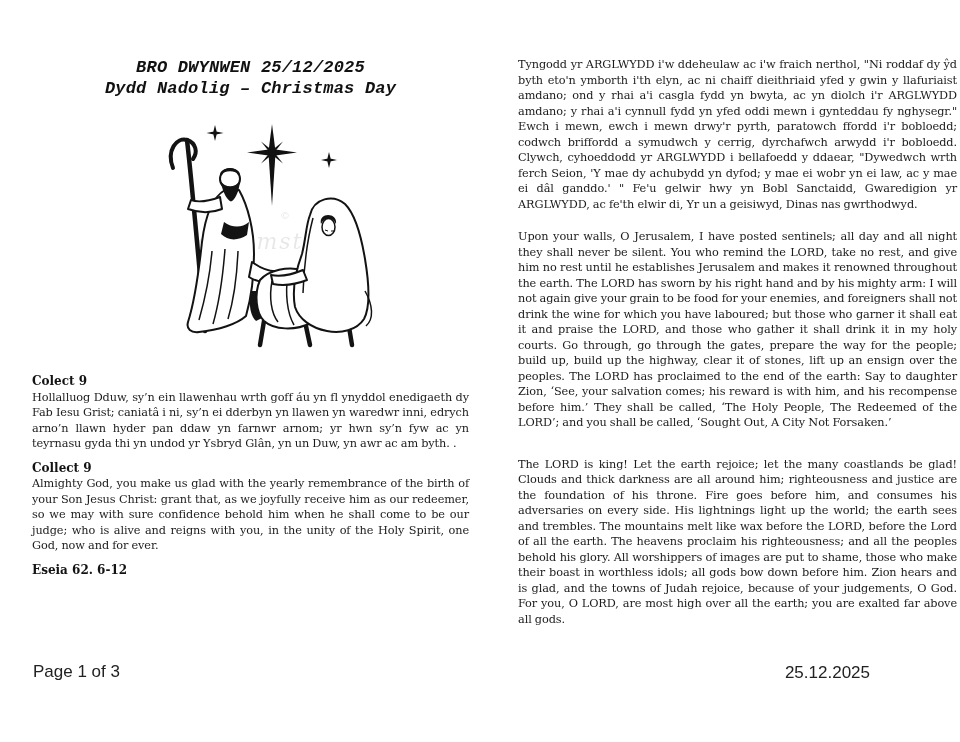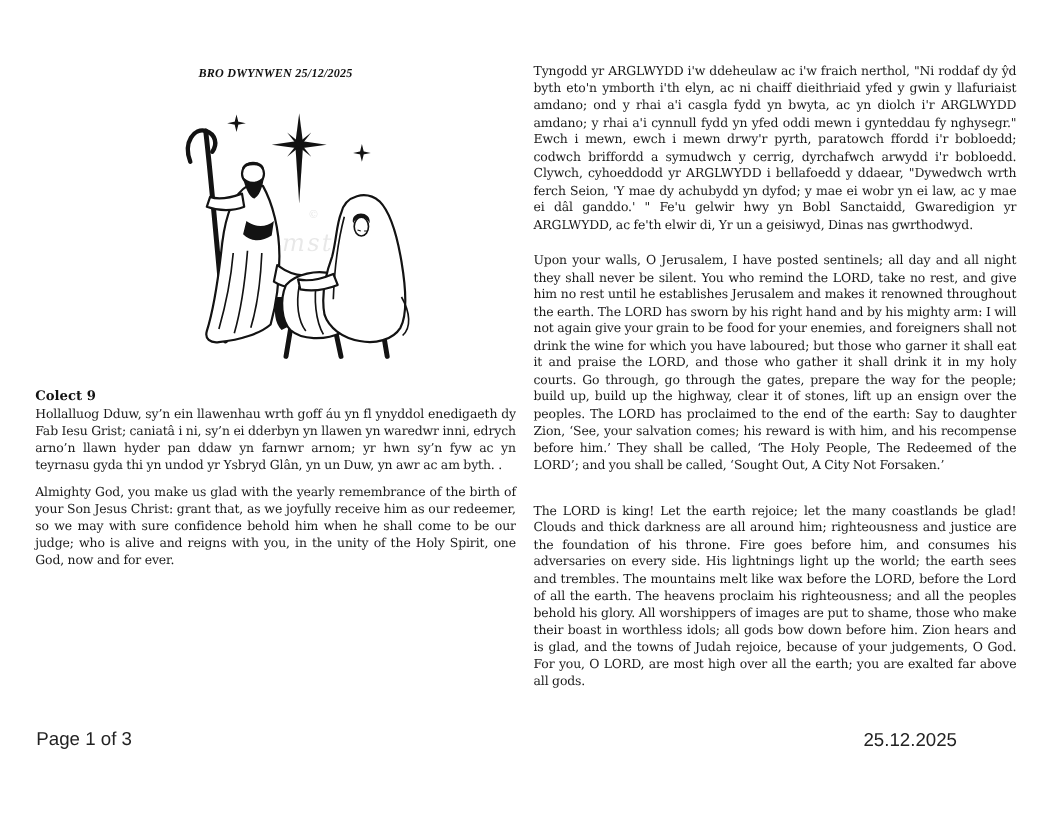--- a/index.html
+++ b/index.html
@@ -5,26 +5,26 @@
   html, body { margin:0; padding:0; background:#ffffff; }
   body {
     width:960px; height:742px; position:relative; overflow:hidden;
     font-family:"DejaVu Serif", serif; color:#161616;
     -webkit-font-smoothing:antialiased;
   }
   .page { position:absolute; inset:0; background:#ffffff; }
 
   .col { position:absolute; top:57px; }
   .col-left  { left:32px;  width:437px; }
-  .col-right { left:485px; width:439px; }
+  .col-right { left:518px; width:439px; }
 
   .doc-title {
-    font-family:Liberation Serif, serif;
+    font-family:Liberation Mono, monospace;
     font-weight:bold; font-style:italic;
-    font-size:11px; line-height:21px;
+    font-size:17px; line-height:21px;
     text-align:center; letter-spacing:0.2px; color:#111;
   }
 
   .artwork { position:relative; width:240px; height:232px; margin:24px 0 0 120px; }
   .artwork svg { display:block; }
 
   h2.sec-heading {
     font-size:12px; line-height:15.5px; font-weight:bold;
     margin:0; color:#131313;
   }
@@ -47,20 +47,21 @@
 </style>
 </head>
 <body>
 
 <div class="page">
 
   <div class="col col-left">
 
     <header class="doc-title">
       <div>BRO DWYNWEN 25/12/2025</div>
+      <div>Dydd Nadolig – Christmas Day</div>
     </header>
 
     <div class="artwork">
       <svg viewBox="0 0 240 232" width="240" height="232">
 
         <text x="133" y="96" font-size="10" opacity="0.10" text-anchor="middle">©</text>
         <text x="122" y="126" font-size="22" opacity="0.09" text-anchor="middle" letter-spacing="2" font-style="italic">dreamstime</text>
 
         <g fill="#121212">
           <path d="M120 1 L123.6 29 L120 83 L116.4 29 Z"></path>
@@ -109,24 +110,26 @@
         </g>
       </svg>
     </div>
 
     <section class="sec first">
       <h2 class="sec-heading">Colect 9</h2>
       <p class="bodytext">Hollalluog Dduw, sy’n ein llawenhau wrth goff áu yn fl ynyddol enedigaeth dy Fab Iesu Grist; caniatâ i ni, sy’n ei dderbyn yn llawen yn waredwr inni, edrych arno’n llawn hyder pan ddaw yn farnwr arnom; yr hwn sy’n fyw ac yn teyrnasu gyda thi yn undod yr Ysbryd Glân, yn un Duw, yn awr ac am byth. .</p>
     </section>
 
     <section class="sec">
+      <h2 class="sec-heading">Collect 9</h2>
       <p class="bodytext">Almighty God, you make us glad with the yearly remembrance of the birth of your Son Jesus Christ: grant that, as we joyfully receive him as our redeemer, so we may with sure confidence behold him when he shall come to be our judge; who is alive and reigns with you, in the unity of the Holy Spirit, one God, now and for ever.</p>
     </section>
 
     <section class="sec">
+      <h2 class="sec-heading">Eseia 62. 6-12</h2>
     </section>
   </div>
 
   <div class="col col-right">
     <p class="bodytext">Tyngodd yr ARGLWYDD i'w ddeheulaw ac i'w fraich nerthol, "Ni roddaf dy ŷd byth eto'n ymborth i'th elyn, ac ni chaiff dieithriaid yfed y gwin y llafuriaist amdano; ond y rhai a'i casgla fydd yn bwyta, ac yn diolch i'r ARGLWYDD amdano; y rhai a'i cynnull fydd yn yfed oddi mewn i gynteddau fy nghysegr." Ewch i mewn, ewch i mewn drwy'r pyrth, paratowch ffordd i'r bobloedd; codwch briffordd a symudwch y cerrig, dyrchafwch arwydd i'r bobloedd. Clywch, cyhoeddodd yr ARGLWYDD i bellafoedd y ddaear, "Dywedwch wrth ferch Seion, 'Y mae dy achubydd yn dyfod; y mae ei wobr yn ei law, ac y mae ei dâl ganddo.' " Fe'u gelwir hwy yn Bobl Sanctaidd, Gwaredigion yr ARGLWYDD, ac fe'th elwir di, Yr un a geisiwyd, Dinas nas gwrthodwyd.</p>
 
     <section class="sec-isaiah">
       <p class="bodytext">Upon your walls, O Jerusalem, I have posted sentinels; all day and all night they shall never be silent. You who remind the LORD, take no rest, and give him no rest until he establishes Jerusalem and makes it renowned throughout the earth. The LORD has sworn by his right hand and by his mighty arm: I will not again give your grain to be food for your enemies, and foreigners shall not drink the wine for which you have laboured; but those who garner it shall eat it and praise the LORD, and those who gather it shall drink it in my holy courts. Go through, go through the gates, prepare the way for the people; build up, build up the highway, clear it of stones, lift up an ensign over the peoples. The LORD has proclaimed to the end of the earth: Say to daughter Zion, ‘See, your salvation comes; his reward is with him, and his recompense before him.’ They shall be called, ‘The Holy People, The Redeemed of the LORD’; and you shall be called, ‘Sought Out, A City Not Forsaken.’</p>
     </section>
 

